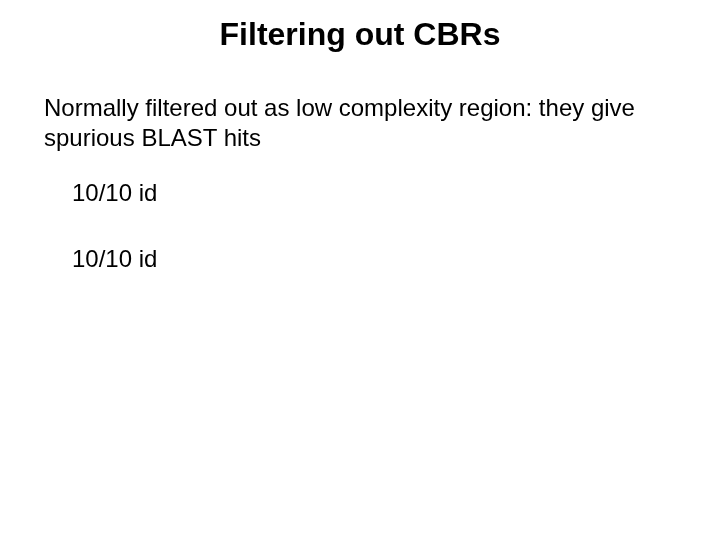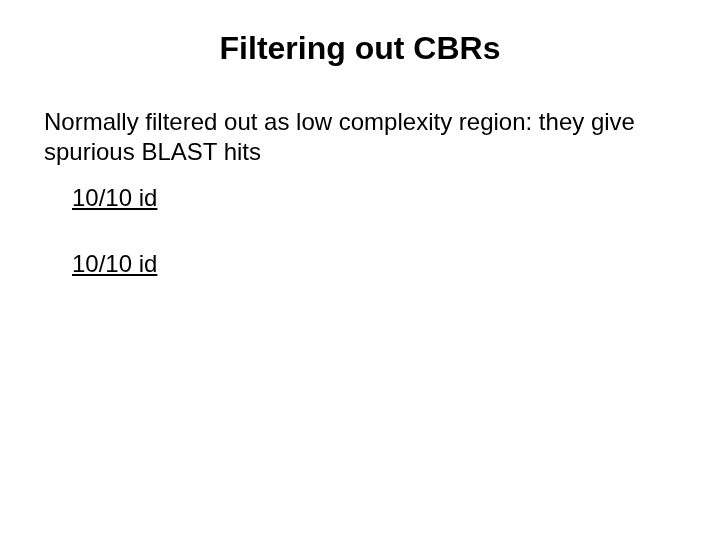--- a/index.html
+++ b/index.html
@@ -13,30 +13,30 @@
       background: #ffffff;
       font-family: Verdana, Geneva, sans-serif;
       color: #000000;
       position: relative;
       overflow: hidden;
     }
     .title {
       font-size: 32px;
       font-weight: bold;
       text-align: center;
-      padding-top: 30px;
+      padding-top: 16px;
       padding-bottom: 40px;
     }
     .subtitle {
       font-size: 24px;
       font-weight: normal;
       padding-left: 44px;
       padding-right: 60px;
       line-height: 1.25;
-      margin-bottom: 17px;
+      margin-bottom: 26px;
     }
     .alignment-block {
       padding-left: 44px;
       display: flex;
       align-items: center;
       margin-bottom: 38px;
     }
     .alignment-lines {
       font-family: "Courier New", Courier, monospace;
       font-size: 22px;
@@ -44,21 +44,20 @@
       line-height: 1.25;
       white-space: pre;
     }
     .score-label {
       font-family: Verdana, Geneva, sans-serif;
       font-size: 24px;
       font-weight: normal;
       margin-left: 28px;
       align-self: flex-end;
       padding-bottom: 0px;
-      text-decoration: underline;
     }
   </style>
 </head>
 <body>
 
 <div class="title">Filtering out CBRs</div>
 
 <div class="subtitle">Normally filtered out as low complexity region: they give spurious BLAST hits</div>
 
 <div class="alignment-block">

